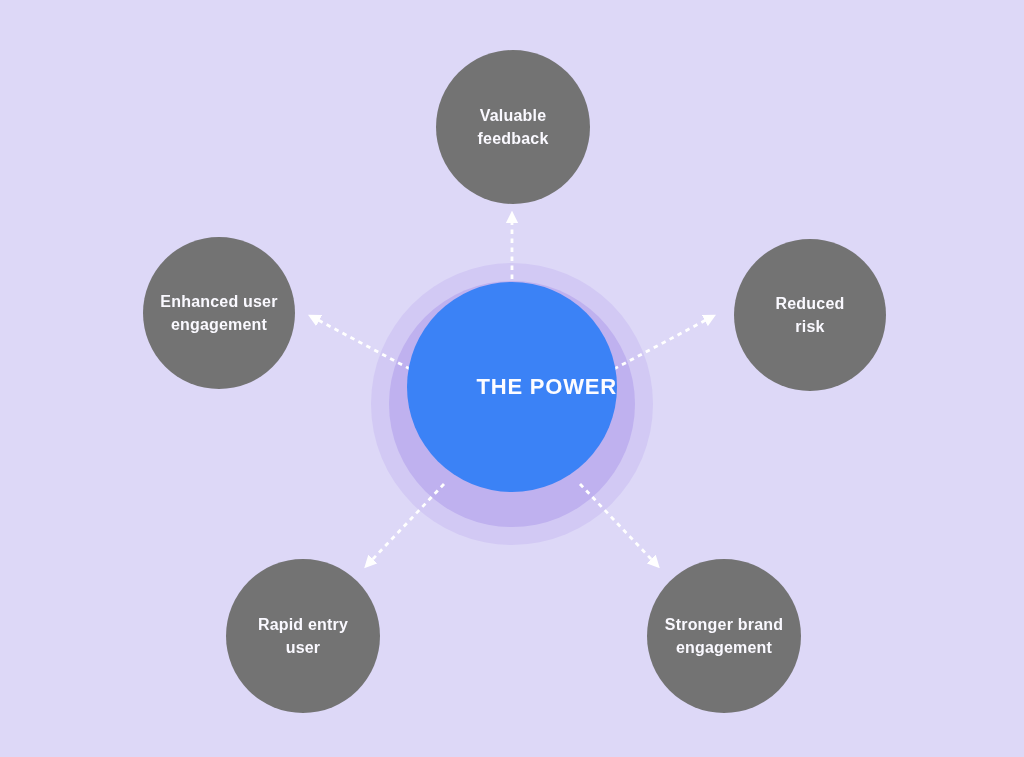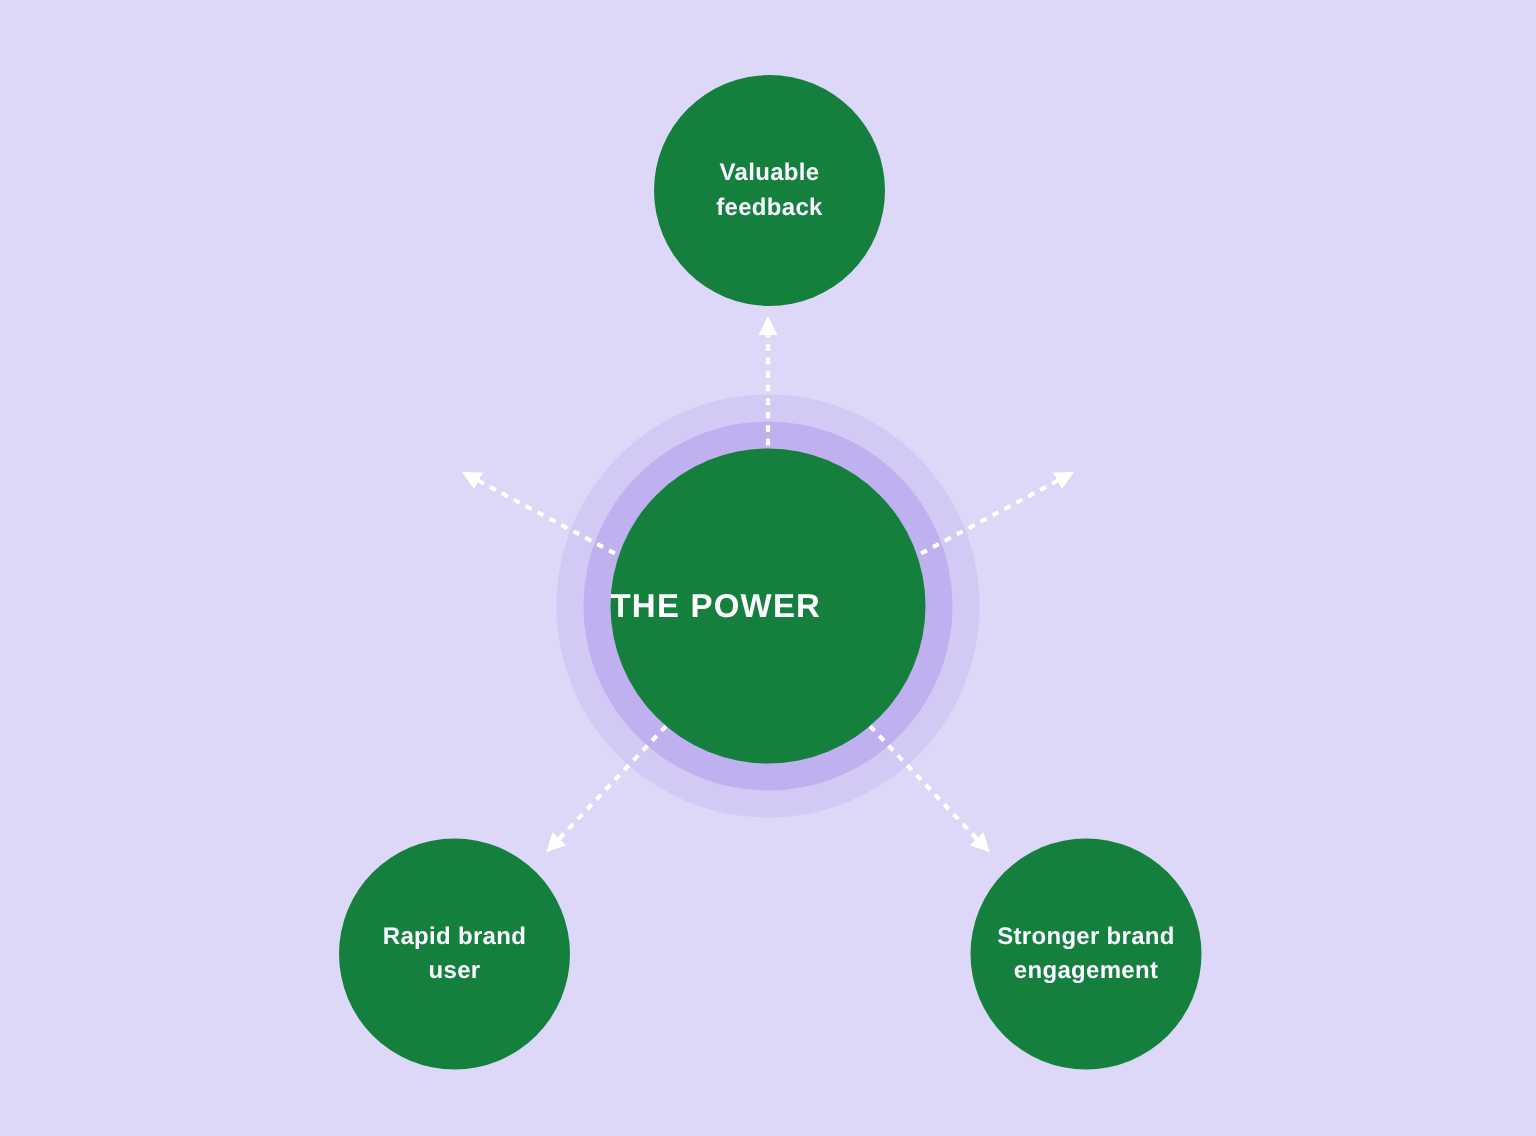--- a/index.html
+++ b/index.html
@@ -29,41 +29,41 @@
     width: 246px; height: 246px;
     background: #bfb1ef;
   }
   .arrows {
     position: absolute;
     left: 0; top: 0;
     width: 1024px; height: 757px;
   }
   .center-node {
     position: absolute;
-    left: 407px; top: 299px;
+    left: 407px; top: 282px;
     width: 210px; height: 210px;
     border-radius: 50%;
-    background: #15803d;
+    background: #3b82f6;
     display: flex;
     align-items: center;
-    justify-content: flex-start;
+    justify-content: flex-end;
     text-align: center;
   }
   .center-title {
     color: #fdfcff;
     font-size: 22px;
     font-weight: bold;
     line-height: 30px;
     letter-spacing: 0.8px;
   }
   .center-title span { display: block; }
   .node {
     position: absolute;
     border-radius: 50%;
-    background: #15803d;
+    background: #737373;
     display: flex;
     flex-direction: column;
     align-items: center;
     justify-content: center;
     text-align: center;
     color: #faf9ff;
     font-size: 16px;
     font-weight: bold;
     line-height: 23px;
     letter-spacing: 0.2px;
@@ -100,24 +100,32 @@
     <div class="center-title">
       <span>THE POWER</span>
     </div>
   </div>
 
   <div class="node node-top">
     <span>Valuable</span>
     <span>feedback</span>
   </div>
 
+  <div class="node node-left">
+    <span>Enhanced user</span>
+    <span>engagement</span>
+  </div>
 
+  <div class="node node-right">
+    <span>Reduced</span>
+    <span>risk</span>
+  </div>
 
   <div class="node node-bl">
-    <span>Rapid brand</span>
+    <span>Rapid entry</span>
     <span>user</span>
   </div>
 
   <div class="node node-br">
     <span>Stronger brand</span>
     <span>engagement</span>
   </div>
 
 </div>
 

